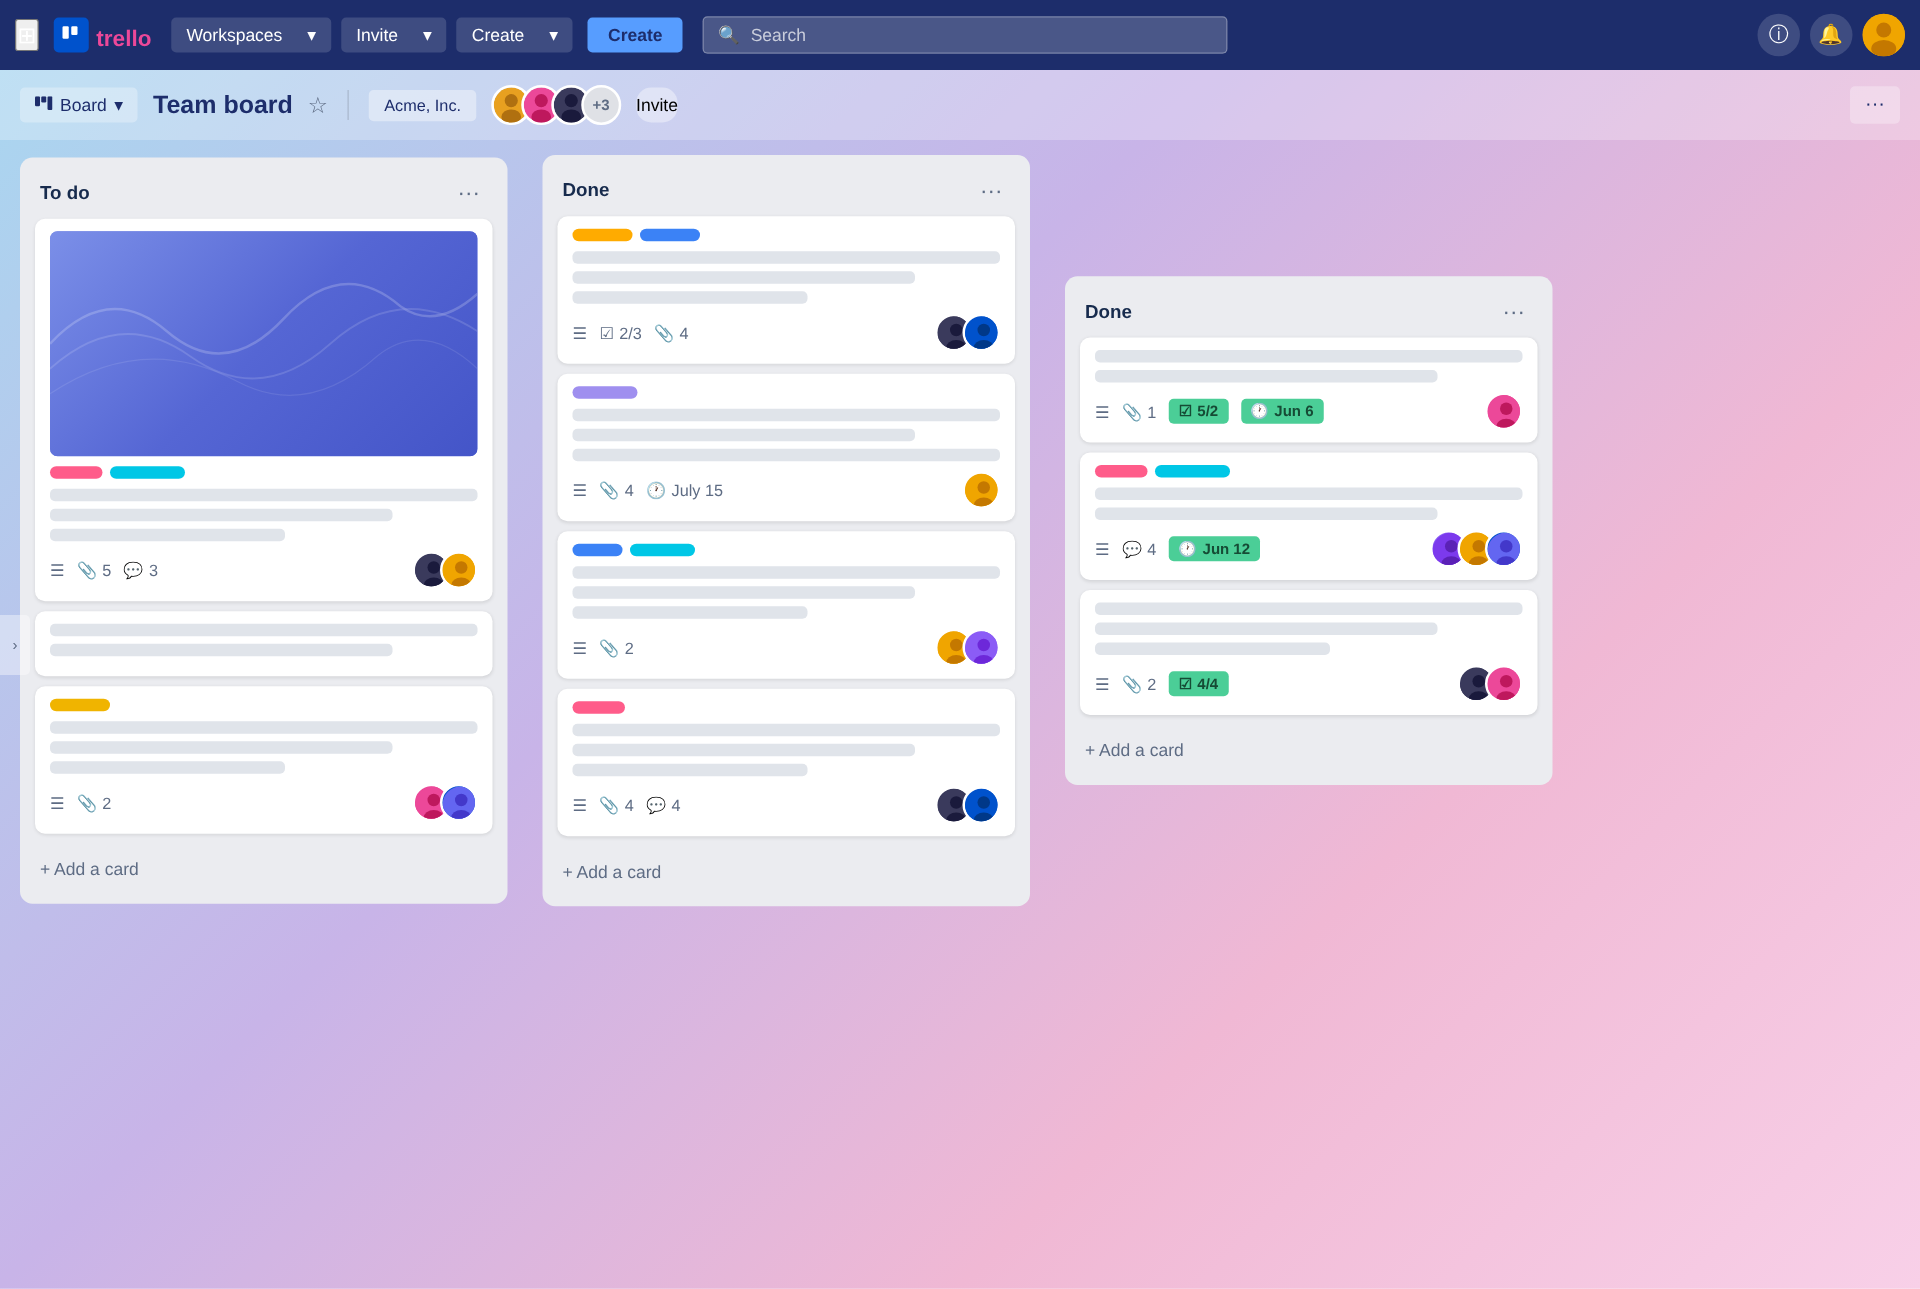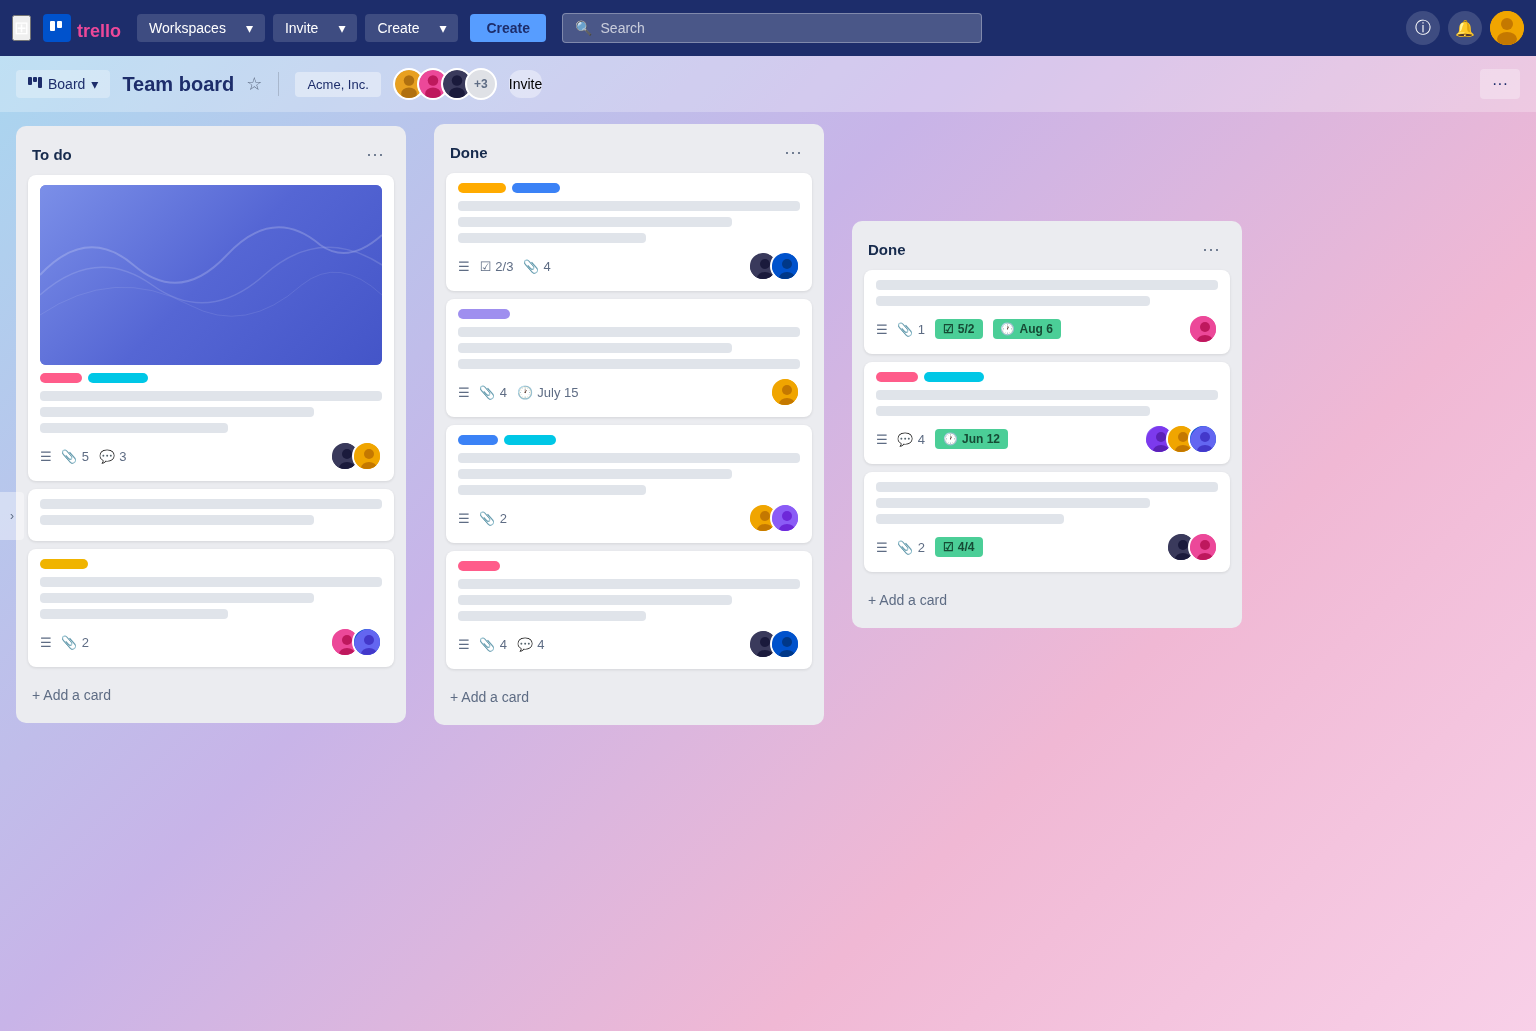--- a/index.html
+++ b/index.html
@@ -566,21 +566,21 @@
           <span class="card-meta">☰</span>
           <span class="card-meta">
             <span class="card-meta-icon">📎</span>1
           </span>
           <span class="badge badge-green">
             <span>☑</span>
             <span>5/2</span>
           </span>
           <span class="badge badge-teal">
             <span>🕐</span>
-            <span>Aug 6</span>
+            <span>Jun 6</span>
           </span>
         </div>
         <div class="card-avatars">
           <div class="card-avatar av-pink">
             <svg width="30" height="30" viewBox="0 0 30 30">
                 <circle cx="15" cy="15" r="15" fill="#ec4899"></circle>
             <circle cx="15" cy="11" r="5" fill="#be185d"></circle>
                 <ellipse cx="15" cy="25" rx="8" ry="6" fill="#be185d"></ellipse>
               </svg>
           </div>

